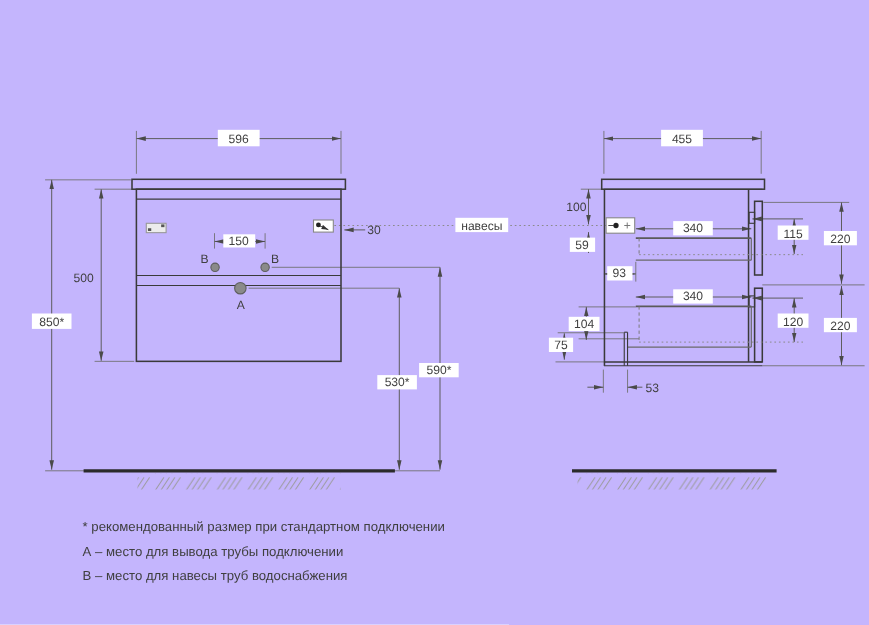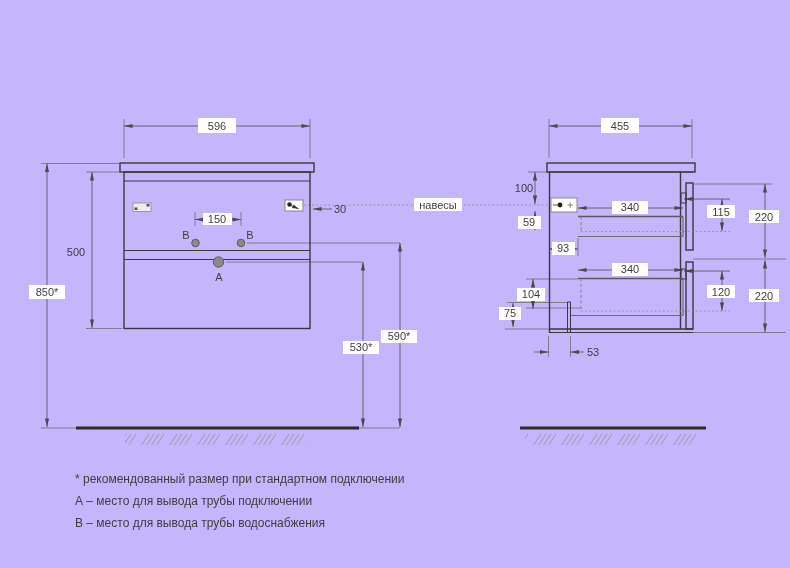--- a/index.html
+++ b/index.html
@@ -224,16 +224,16 @@
     <text class="lbl" x="721" y="216">115</text>
     <text class="lbl" x="764" y="221">220</text>
     <text class="lbl" x="721" y="296">120</text>
     <text class="lbl" x="764" y="300">220</text>
   </g>
 </svg>
 
 <div class="footnotes">
   <div>* рекомендованный размер при стандартном подключении</div>
   <div>А – место для вывода трубы подключении</div>
-  <div>В – место для вывода трубы водоснабжения</div>
+  <div>В – место для навесы труб водоснабжения</div>
 </div>
 
 </div>
 
 </body></html>

